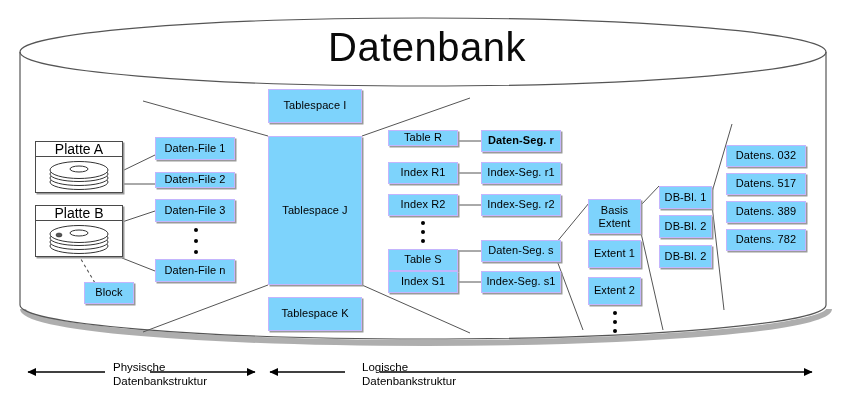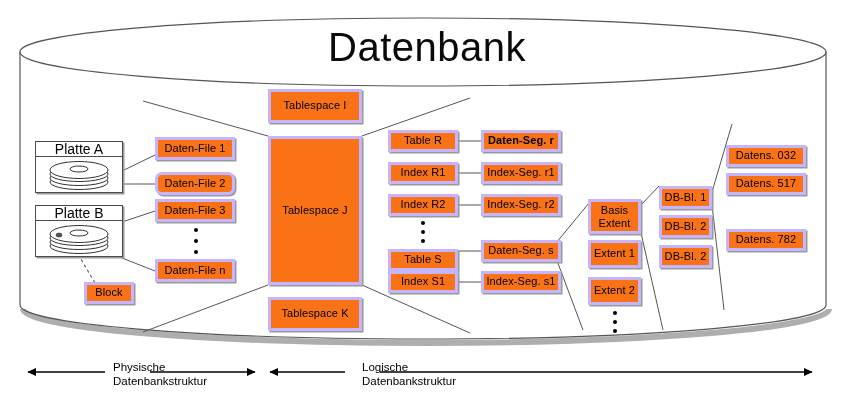--- a/index.html
+++ b/index.html
@@ -9,22 +9,22 @@
     width:846px;height:414px;position:relative;overflow:hidden;
     -webkit-font-smoothing:antialiased;
   }
   #stage{position:absolute;left:0;top:0;width:846px;height:414px;}
   #vec{position:absolute;left:0;top:0;width:846px;height:414px;}
 
   
   .bx{
     position:absolute;
     box-sizing:border-box;
-    background:#f97316;
-    border:3px solid #c4b5fd;
+    background:#7dd3fc;
+    border:1px solid #c4b5fd;
     box-shadow:1.5px 1.5px 0 0 #9a9a9a;
     display:flex;align-items:center;justify-content:center;
     font-size:11px;color:#000;
     line-height:1.05;
     text-align:center;
     white-space:nowrap;
     letter-spacing:.1px;
     z-index:5;
   }
   .bx.two-line{white-space:normal;flex-direction:column;line-height:1.1;}
@@ -167,34 +167,34 @@
         <ellipse cx="43" cy="13" rx="29" ry="8.5"></ellipse>
         <ellipse cx="43" cy="12" rx="9" ry="3"></ellipse>
       </g>
       <ellipse cx="23" cy="14" rx="3" ry="2" fill="#555" stroke="#333" stroke-width=".6"></ellipse>
     </svg>
   </div>
 
   <div class="bx" style="left:84px;top:282px;width:50px;height:22px;">Block</div>
 
   <div class="bx" style="left:155px;top:137px;width:80px;height:23px;">Daten-File 1</div>
-  <div class="bx" style="left:155px;top:172px;width:80px;height:23px;border-radius:7px;">Daten-File 2</div>
+  <div class="bx" style="left:155px;top:172px;width:80px;height:16px;">Daten-File 2</div>
   <div class="bx" style="left:155px;top:199px;width:80px;height:23px;">Daten-File 3</div>
   <div class="dots" style="left:193px;top:228px;width:6px;height:26px;">
     <i></i>
       <i></i>
       <i></i>
   </div>
   <div class="bx" style="left:155px;top:259px;width:80px;height:23px;">Daten-File n</div>
 
   <div class="bx" style="left:268px;top:89px;width:94px;height:34px;">Tablespace I</div>
   <div class="bx" style="left:268px;top:136px;width:94px;height:149px;">Tablespace J</div>
   <div class="bx" style="left:268px;top:297px;width:94px;height:34px;">Tablespace K</div>
 
-  <div class="bx" style="left:388px;top:130px;width:70px;height:22px;">Table R</div>
+  <div class="bx" style="left:388px;top:130px;width:70px;height:16px;">Table R</div>
   <div class="bx" style="left:388px;top:162px;width:70px;height:22px;">Index R1</div>
   <div class="bx" style="left:388px;top:194px;width:70px;height:22px;">Index R2</div>
   <div class="dots" style="left:420px;top:221px;width:6px;height:22px;">
     <i></i>
       <i></i>
       <i></i>
   </div>
   <div class="bx" style="left:388px;top:249px;width:70px;height:22px;">Table S</div>
   <div class="bx" style="left:388px;top:271px;width:70px;height:22px;">Index S1</div>
 
@@ -215,20 +215,21 @@
       <i></i>
       <i></i>
   </div>
 
   <div class="bx" style="left:659px;top:186px;width:53px;height:23px;">DB-Bl. 1</div>
   <div class="bx" style="left:659px;top:215px;width:53px;height:23px;">DB-Bl. 2</div>
   <div class="bx" style="left:659px;top:245px;width:53px;height:23px;">DB-Bl. 2</div>
 
   <div class="bx" style="left:726px;top:145px;width:80px;height:22px;">Datens. 032</div>
   <div class="bx" style="left:726px;top:173px;width:80px;height:22px;">Datens. 517</div>
+  <div class="bx" style="left:726px;top:201px;width:80px;height:22px;">Datens. 389</div>
   <div class="bx" style="left:726px;top:229px;width:80px;height:22px;">Datens. 782</div>
 
   <div class="axlabel" style="left:113px;top:360px;width:0;">
     <div style="transform:translateX(-50%);">Physische</div>
     <div style="transform:translateX(-50%);">Datenbankstruktur</div>
   </div>
 
   <div class="axlabel" style="left:362px;top:360px;width:0;">
     <div style="transform:translateX(-50%);">Logische</div>
     <div style="transform:translateX(-50%);">Datenbankstruktur</div>

